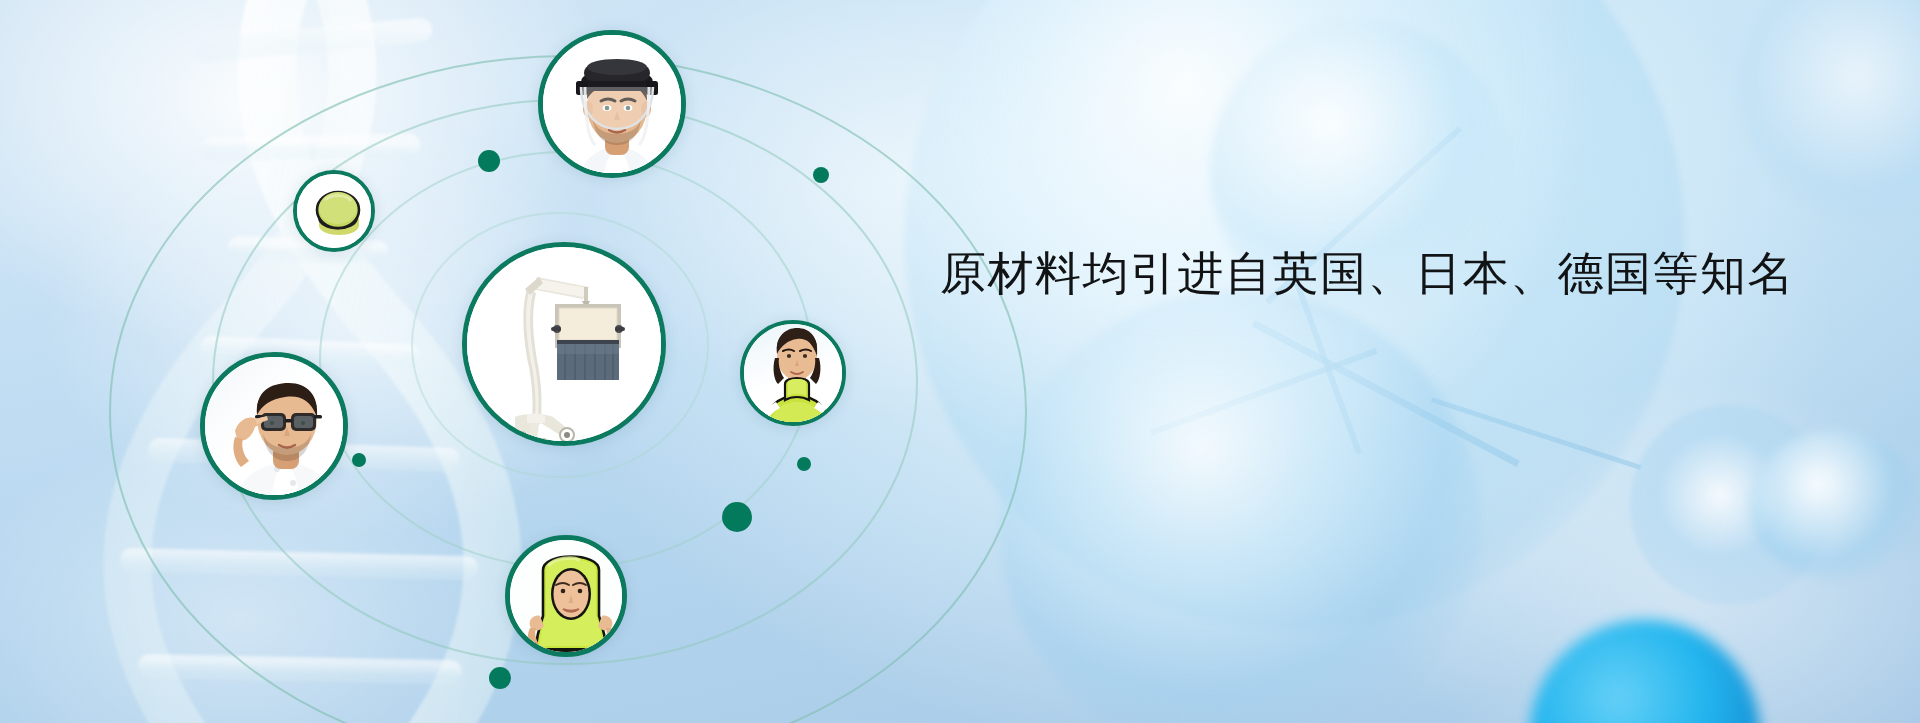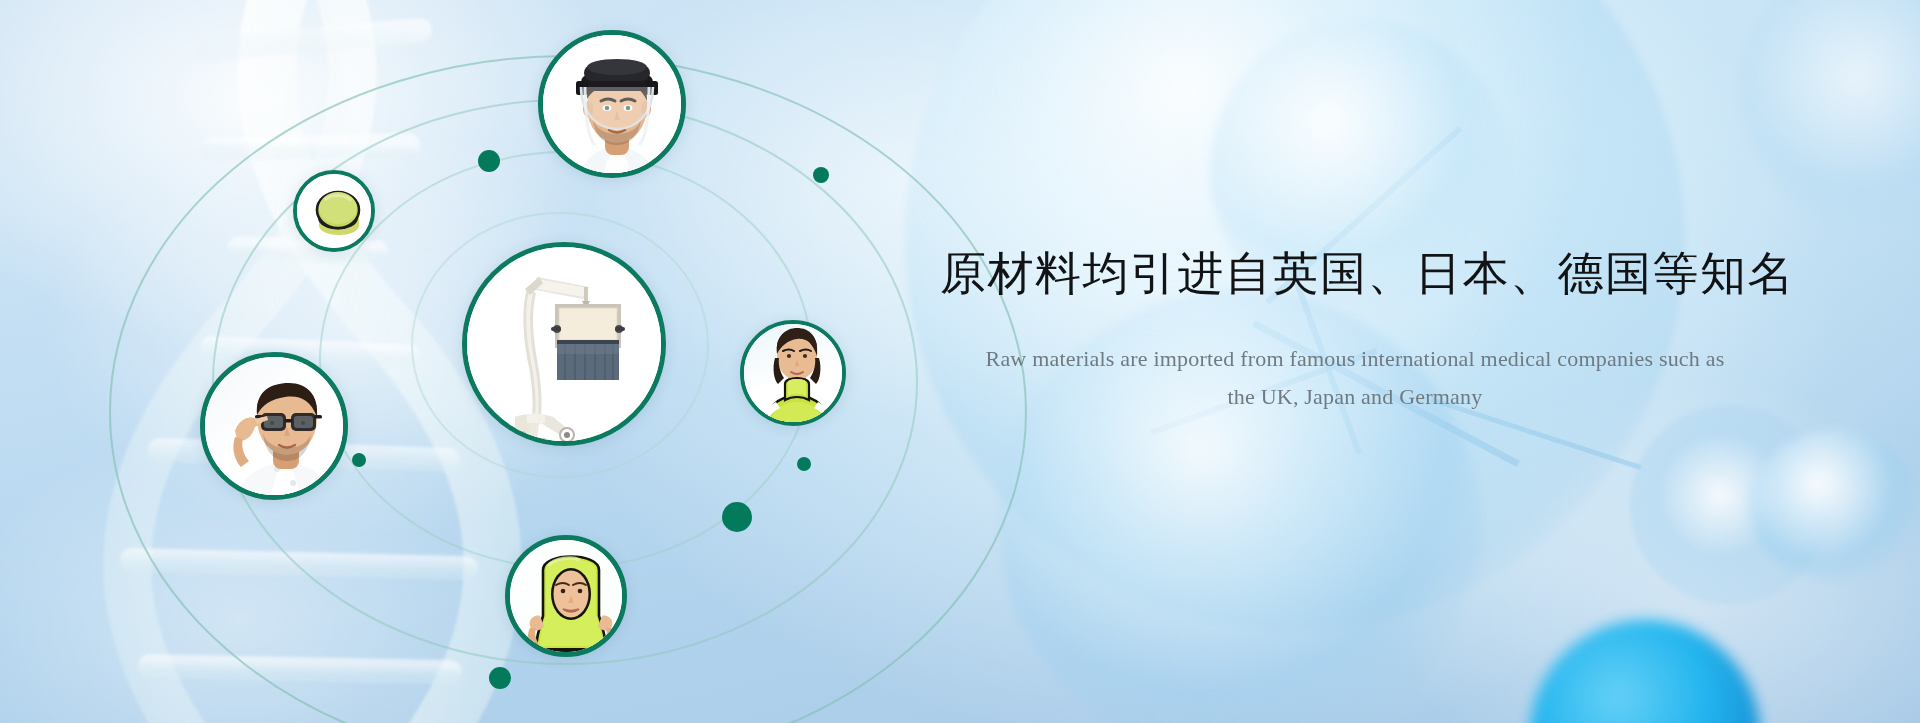--- a/index.html
+++ b/index.html
@@ -396,19 +396,15 @@
         <path d="M20 88 C16 96, 18 106, 22 110 L30 106 C26 100, 24 94, 26 88 Z" fill="#e2ad81"></path>
         <path d="M102 88 C106 96, 104 106, 100 110 L92 106 C96 100, 98 94, 96 88 Z" fill="#e2ad81"></path>
 
         <path d="M26 108 L96 108 L96 112 L26 112 Z" fill="#15150f"></path>
       </svg>
     </div>
   </div>
 
   <div class="textblock">
     <div class="hl">原材料均引进自英国、日本、德国等知名</div>
-    <div class="sub">
-      <span class="ln">Raw materials are imported from famous international medical companies such as</span>
-      <span class="ln">the UK, Japan and Germany</span>
-    </div>
   </div>
 
 </div>
 
 </body></html>

